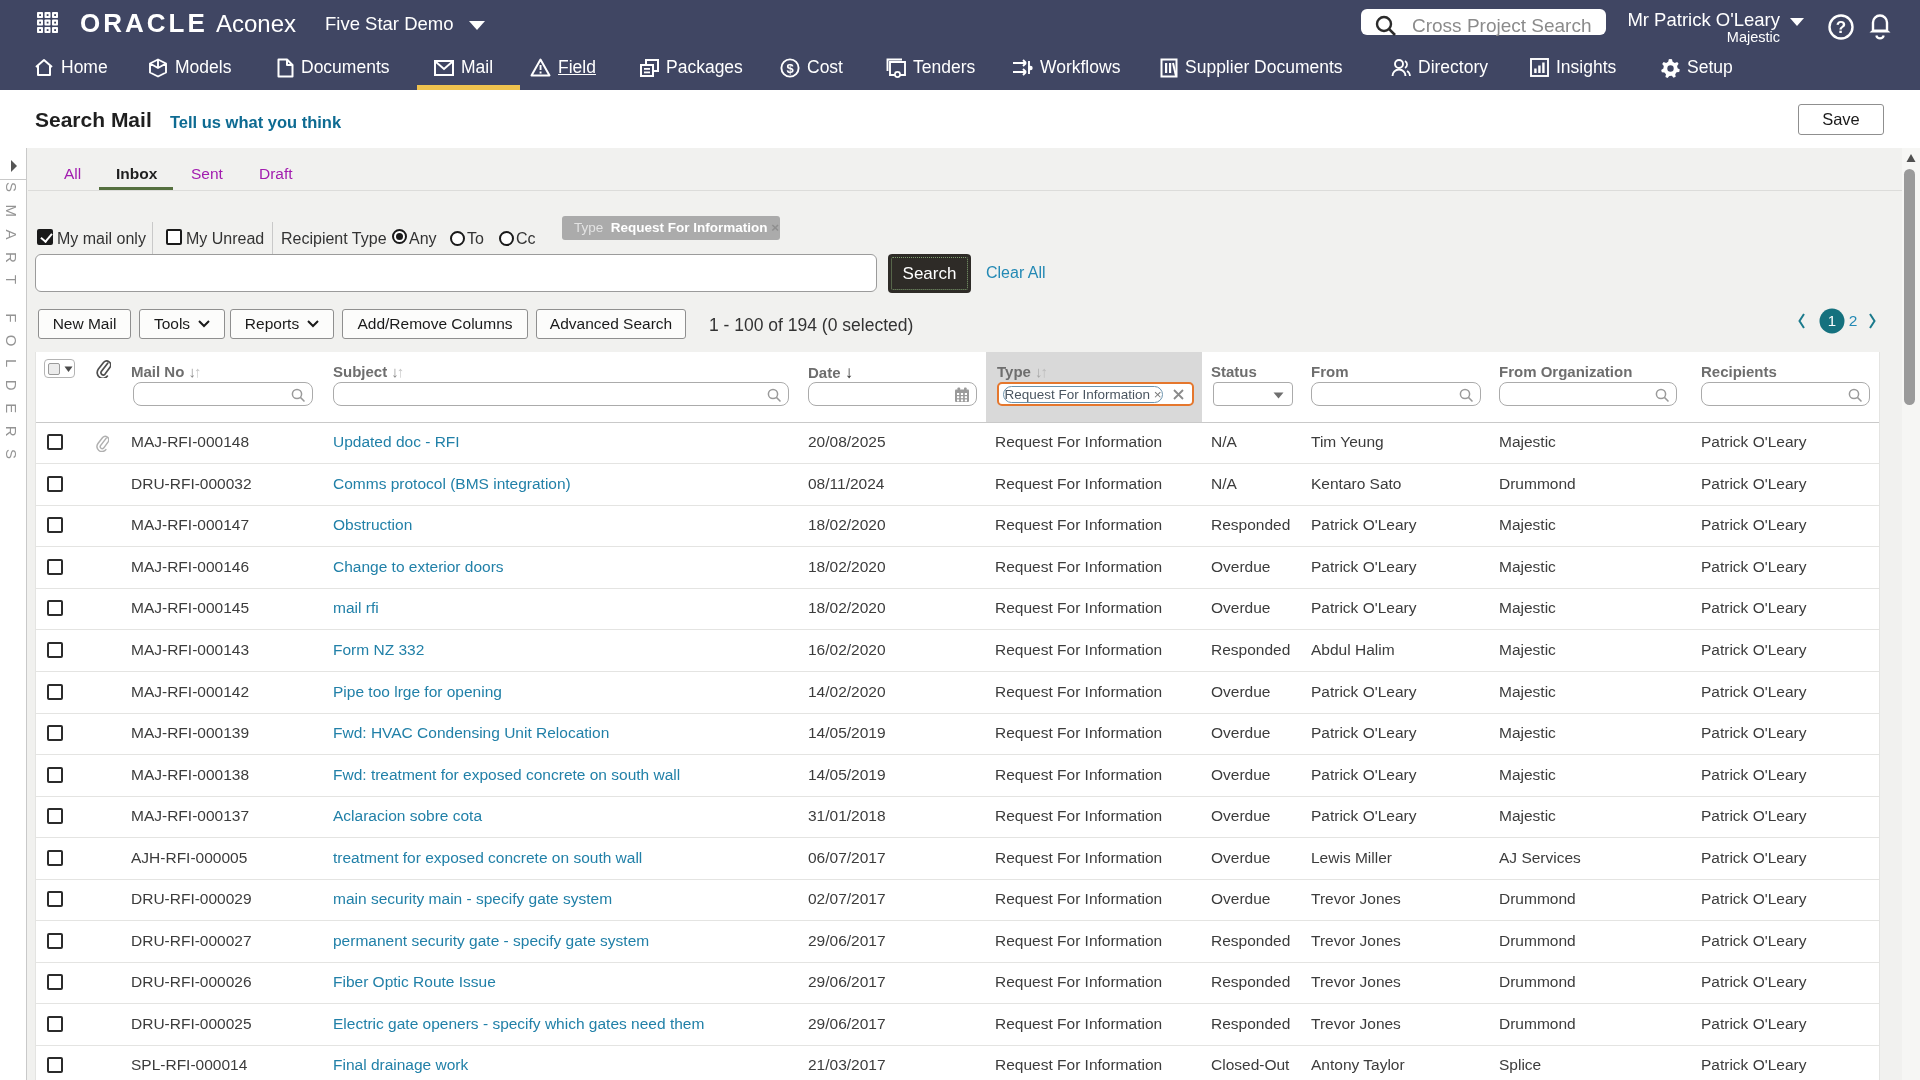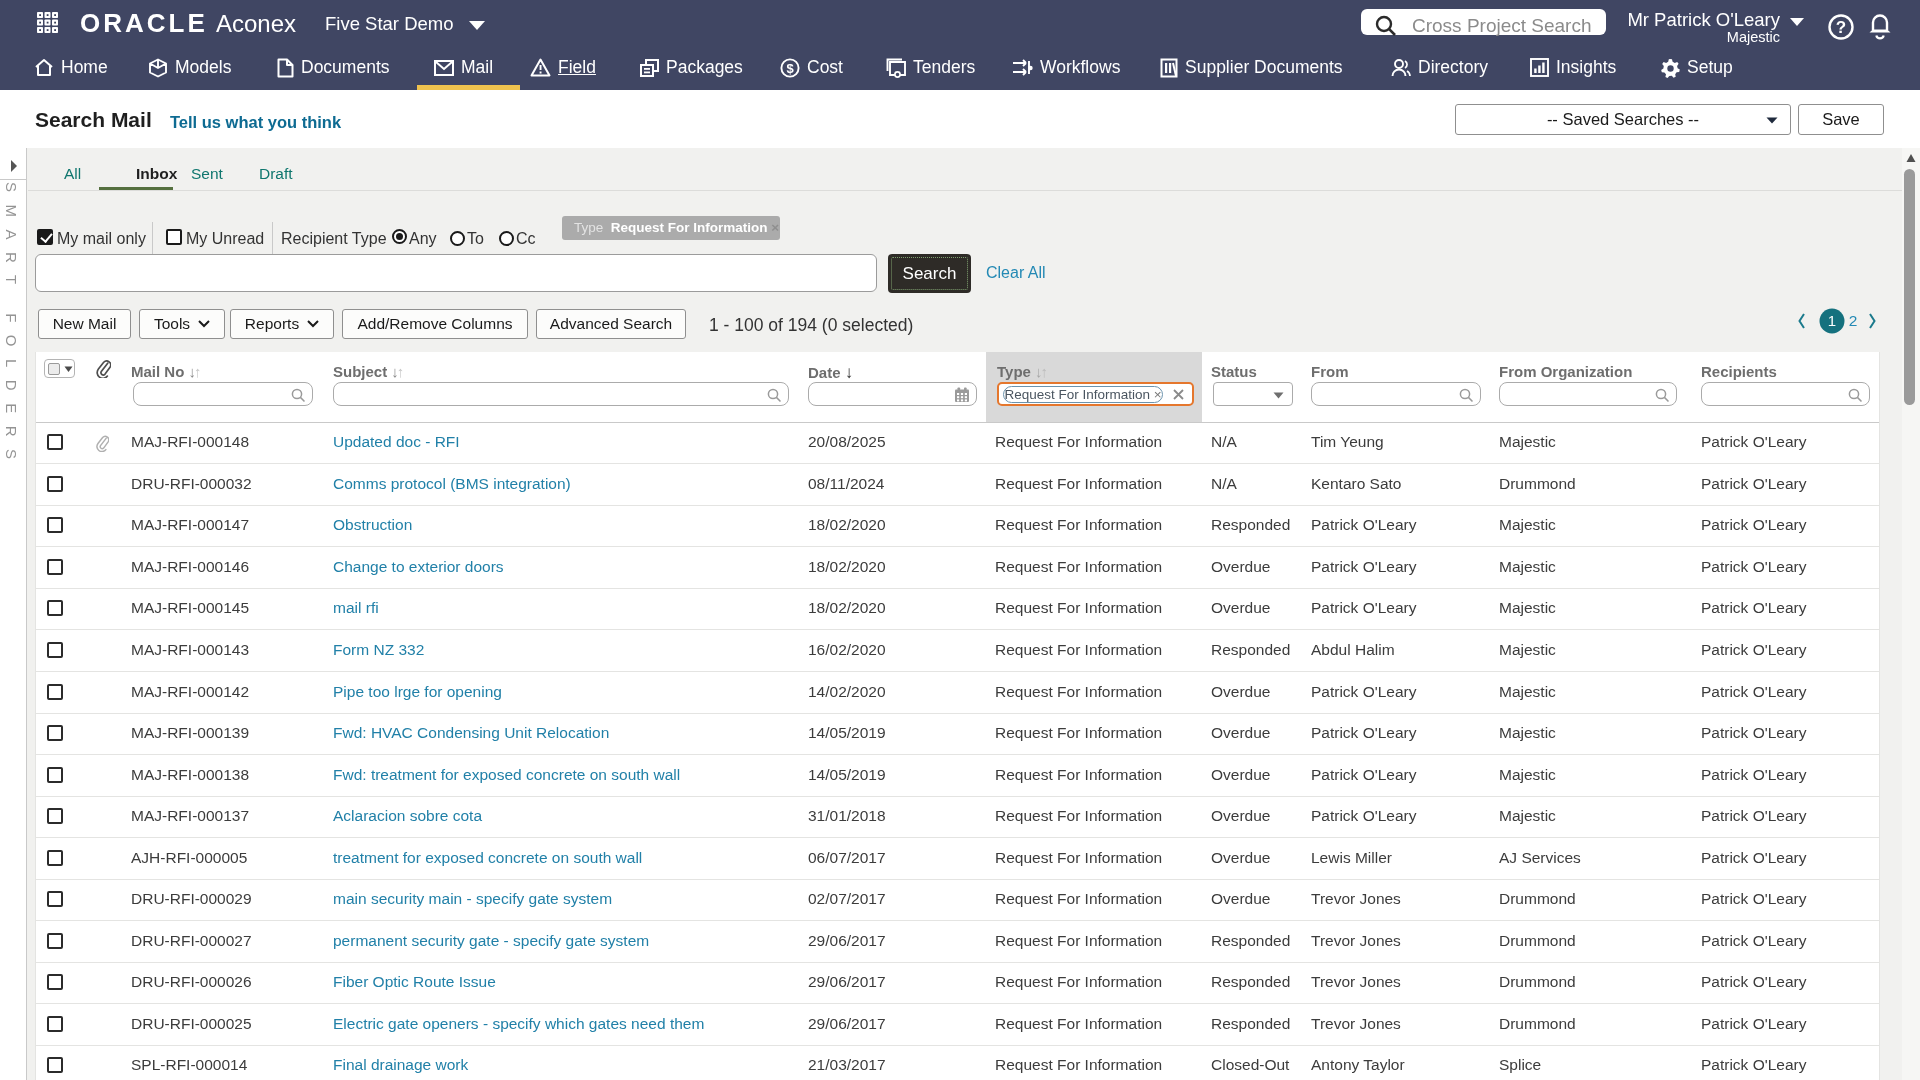--- a/index.html
+++ b/index.html
@@ -28,21 +28,21 @@
 #savedsel { position:absolute; left:1455px; top:14px; width:336px; height:31px; background:#fff; border:1px solid #8f8f8f; border-radius:3px; font-size:16.5px; color:#1a1a1a; text-align:center; line-height:29px; }
 #savebtn { position:absolute; left:1798px; top:14px; width:86px; height:31px; background:#fff; border:1px solid #8f8f8f; border-radius:3px; font-size:16.5px; color:#1a1a1a; text-align:center; line-height:29px; }
 
 
 #sidebar { position:absolute; left:0; top:148px; width:27px; height:932px; background:#fff; border-right:1px solid #c9c9c9; }
 #sidebar .arr { position:absolute; left:9px; top:10px; }
 #sidebar .sep { position:absolute; left:0; top:31px; width:27px; height:1px; background:#c9c9c9; }
 #smartf { position:absolute; left:3px; top:34px; width:22px; color:#949494; font-size:15px; writing-mode:vertical-lr; letter-spacing:12.5px; }
 
 
-.tab { position:absolute; top:165px; font-size:15.5px; color:#0f766e; }
+.tab { position:absolute; top:165px; font-size:15.5px; color:#a21caf; }
 #tab-underline { position:absolute; left:99px; top:187px; width:74px; height:4px; background:#55703f; }
 #tabline { position:absolute; left:28px; top:190px; width:1874px; height:1px; background:#dcdcda; }
 
 
 .cb { position:absolute; width:16px; height:16px; border:2px solid #1a1a1a; border-radius:2px; background:#fff; }
 .cb.checked { background:#1a1a1a; }
 .cb.checked:after { content:""; position:absolute; left:4px; top:0px; width:5px; height:9px; border:solid #fff; border-width:0 2px 2px 0; transform:rotate(40deg); }
 .flabel { position:absolute; font-size:16px; color:#333; }
 .vdiv { position:absolute; width:1px; background:#c9c9c9; }
 .radio { position:absolute; width:15px; height:15px; border:2px solid #1a1a1a; border-radius:50%; background:#fff; }
@@ -216,36 +216,33 @@
     <svg width="20" height="20" viewBox="0 0 20 20">
         <path d="M10 1 L12 1.3 L12.6 3.8 L14.8 4.9 L17.2 3.9 L18.6 5.8 L17.1 7.9 L17.6 10.3 L19.8 11.6 L19.2 13.9 L16.6 14.2 L15.2 16.2 L15.7 18.8 L13.5 19.7 L11.8 17.8 L9.3 17.9 L7.5 19.9 L5.4 18.9 L6 16.3 L4.4 14.4 L1.8 14.2 L1.2 11.9 L3.4 10.5 L3.8 8 L2.2 6 L3.6 4.1 L6.1 5 L8.2 3.7 L8.8 1.2 Z" fill="#fff"></path>
         <circle cx="10.5" cy="10.5" r="3.2" fill="#404663"></circle>
       </svg>
     Setup</div>
 </div>
 <div id="mail-underline"></div>
 <div id="headrow">
   <div id="h1">Search Mail</div>
   <div id="tellus">Tell us what you think</div>
-  <div id="savedsel">-- Saved Searches --<svg class="abs" style="right:12px; top:12px;" width="12" height="7">
-        <path d="M0.5 0.5 L6 6.5 L11.5 0.5 Z" fill="#1f2a3d"></path>
-      </svg></div>
   <div id="savebtn">Save</div>
 </div>
 
 <div id="sidebar">
   <div class="arr"><svg width="10" height="16">
         <path d="M2 2 L8 8 L2 14 Z" fill="#555"></path>
       </svg></div>
   <div class="sep"></div>
   <div id="smartf">SMART FOLDERS</div>
 </div>
 
 <div class="tab" style="left:64px;">All</div>
-<div class="tab" style="left:116px; color:#1f1f1f; font-weight:bold;margin-left:20px;">Inbox</div>
+<div class="tab" style="left:116px; color:#1f1f1f; font-weight:bold;">Inbox</div>
 <div class="tab" style="left:191px;">Sent</div>
 <div class="tab" style="left:259px;">Draft</div>
 <div id="tab-underline"></div>
 <div id="tabline"></div>
 
 <div class="cb checked" style="left:37px; top:229px;"></div>
 <div class="flabel" style="left:57px; top:230px;">My mail only</div>
 <div class="vdiv" style="left:152px; top:222px; height:32px;"></div>
 <div class="cb" style="left:166px; top:229px;"></div>
 <div class="flabel" style="left:186px; top:230px;">My Unread</div>

